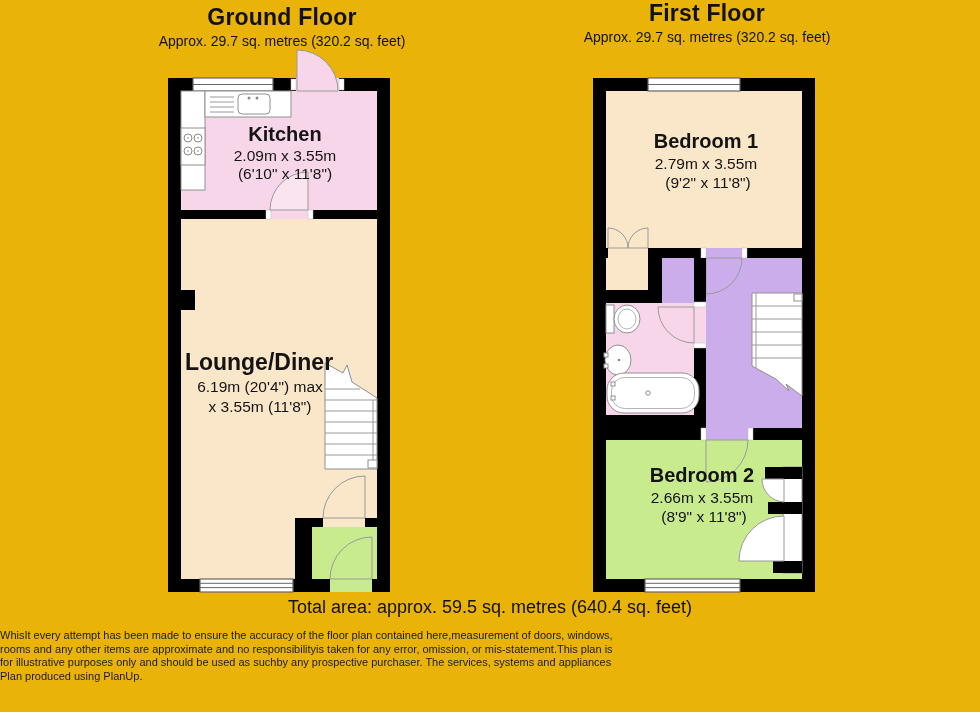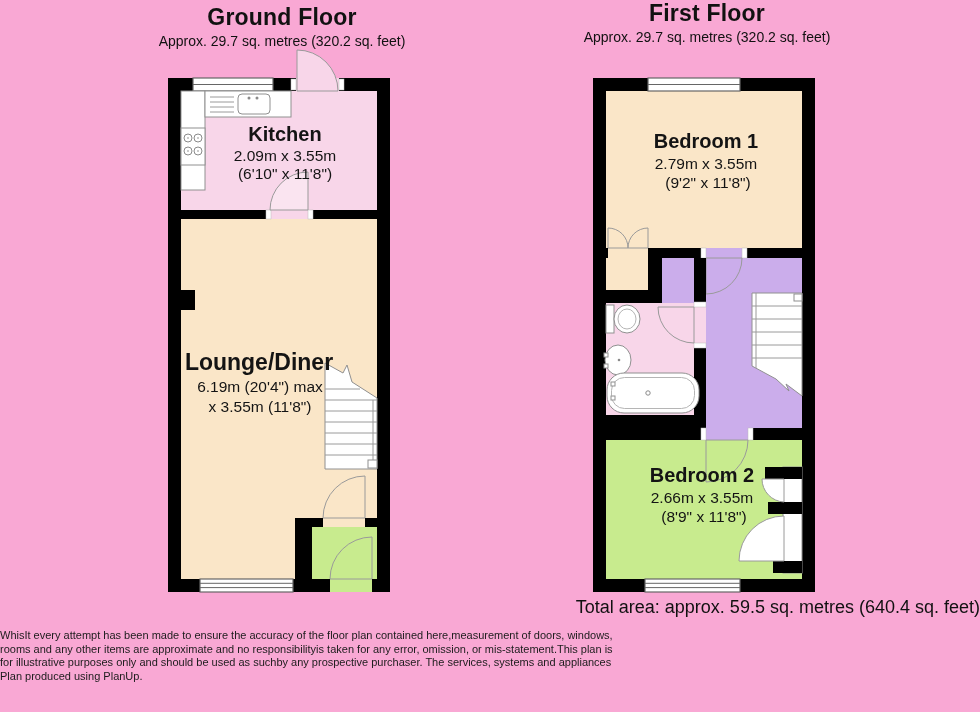--- a/index.html
+++ b/index.html
@@ -1,19 +1,19 @@
 <!DOCTYPE html>
 <html style="--wall: #000000; --cream: #fae6c8; --pink: #f8d6e9; --green: #c8eb8e; --purple: #cbadeb; --fixturestroke: #909090; --doorstroke: #9a9a9a; --text: #111111;"><head>
 <meta charset="utf-8">
 <style>
   html,body{margin:0;padding:0;}
   .page{
     position:relative;
     width:980px;height:712px;
-    background:#f9a8d4;
+    background:#eab308;
     font-family:"Liberation Sans", sans-serif;
     color:var(--text,#111);
     overflow:hidden;
   }
   .floor-header{position:absolute;text-align:center;width:320px;}
   .floor-header.ground{left:122px;top:4px;}
   .floor-header.first{left:547px;top:0;}
   .floor-title{font-size:23px;font-weight:bold;letter-spacing:0.2px;}
   .floor-subtitle{font-size:14px;margin-top:2px;}
   svg.plan{position:absolute;}
@@ -33,21 +33,21 @@
   .window{fill:#ffffff;stroke:#666;stroke-width:1.2;}
   .win-line{stroke:#666;stroke-width:1;}
   .thin line{stroke:#9a9a9a;stroke-width:1;}
   .ring{fill:none;stroke:#8a8a8a;stroke-width:1;}
   .dot{fill:#8a8a8a;}
   .threshold{fill:#ffffff;stroke:#bbb;stroke-width:0.5;}
   svg text{font-family:"Liberation Sans",sans-serif;fill:#141414;}
   .room-name{font-size:20px;font-weight:bold;text-anchor:middle;}
   .room-name-big{font-size:23px;font-weight:bold;text-anchor:middle;}
   .room-dim{font-size:15.5px;text-anchor:middle;}
-  .total-area{position:absolute;top:597px;left:0;width:100%;text-align:right;font-size:18px;}
+  .total-area{position:absolute;top:597px;left:0;width:100%;text-align:center;font-size:18px;}
   .disclaimer{position:absolute;top:629px;left:0;width:100%;text-align:left;font-size:11px;line-height:13.6px;color:#1c1c1c;}
   .disclaimer div{white-space:nowrap;}
 </style>
 </head>
 <body>
 
 <div class="page">
 
   <div class="floor-header ground">
     <div class="floor-title">Ground Floor</div>

